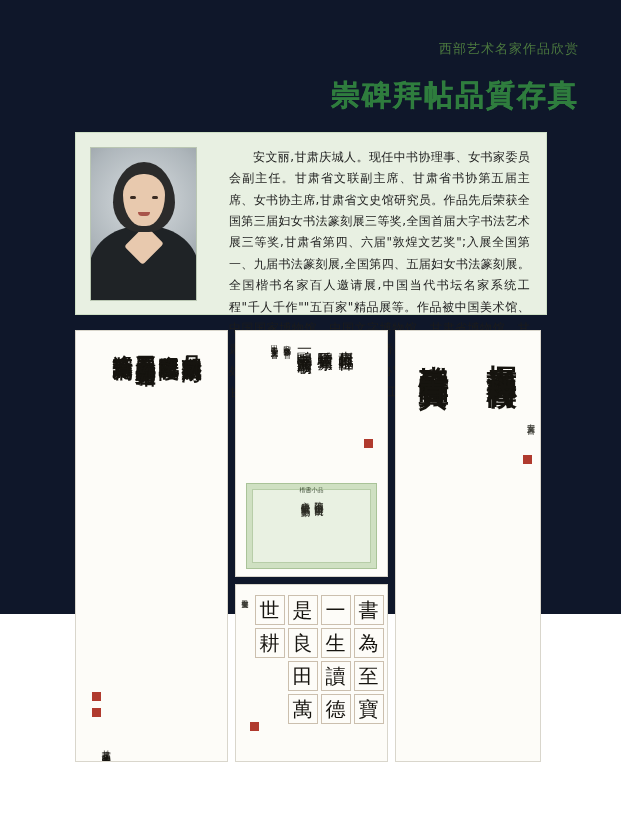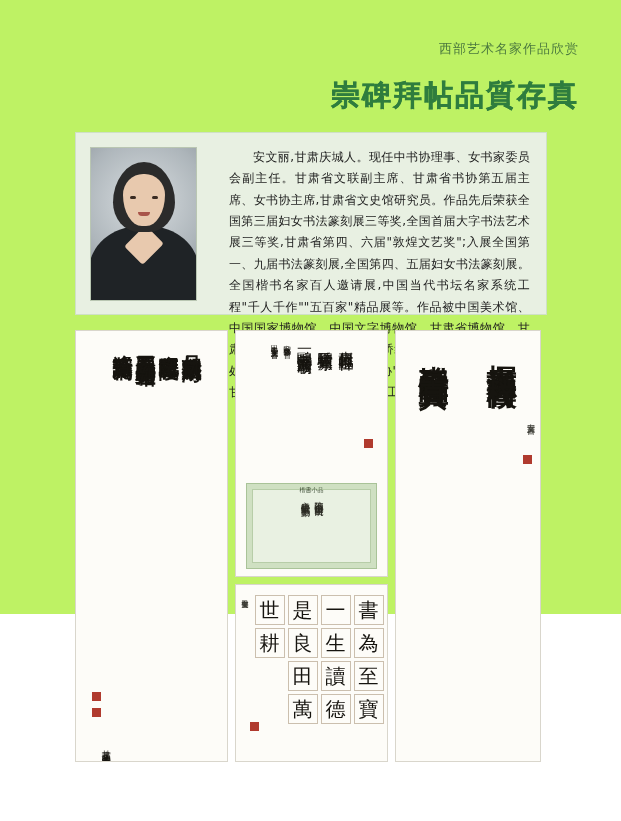--- a/index.html
+++ b/index.html
@@ -10,21 +10,21 @@
     width: 621px;
     height: 821px;
     background: #ffffff;
     font-family: "Liberation Sans", sans-serif;
     overflow: hidden;
   }
   .page {
     position: relative;
     width: 621px;
     height: 614px;
-    background: #bef264;
+    background: #0f172a;
     box-sizing: border-box;
   }
   
   .header {
     position: absolute;
     top: 40px;
     right: 42px;
     text-align: right;
   }
   .kicker {

